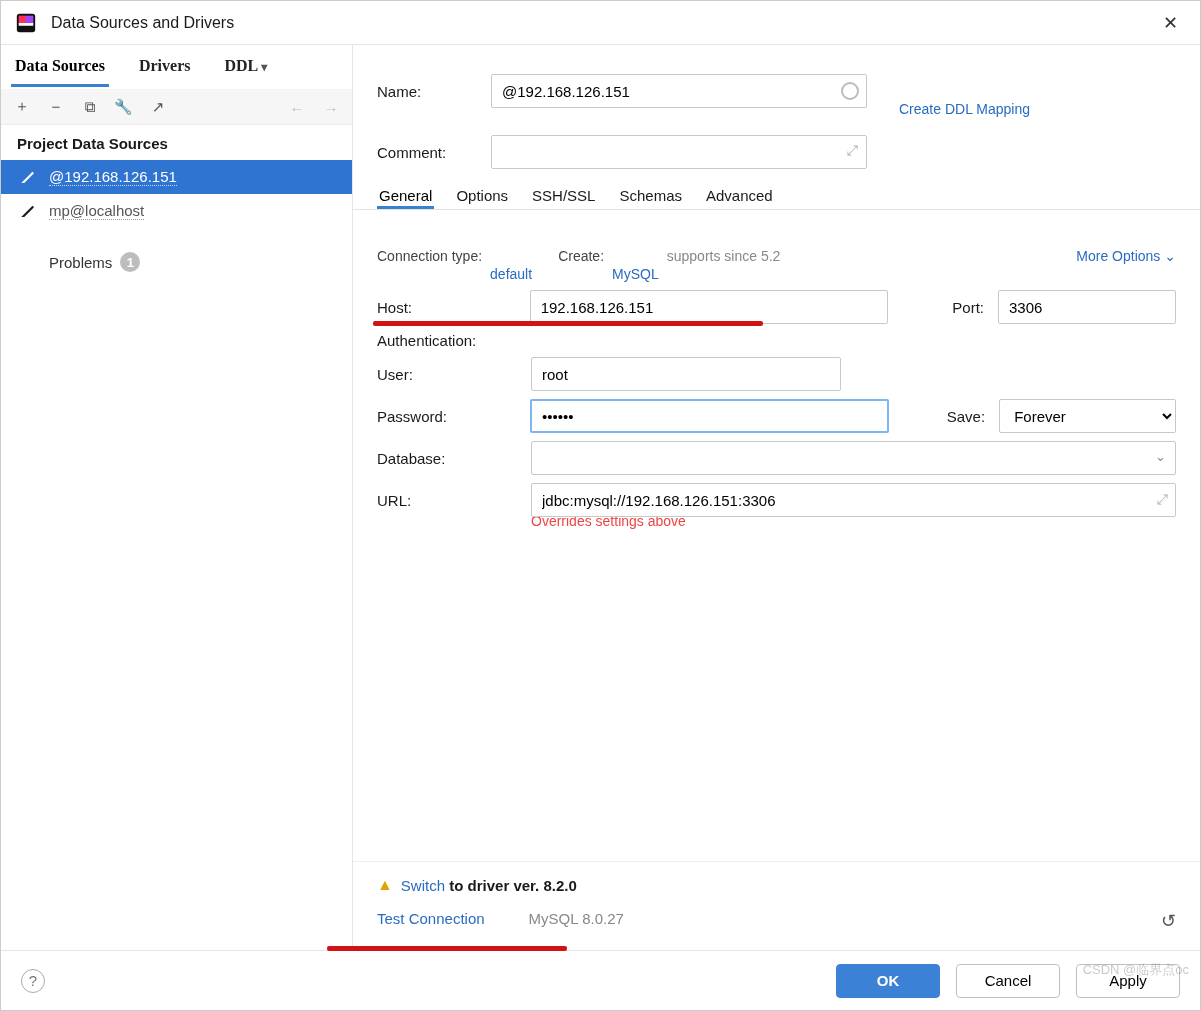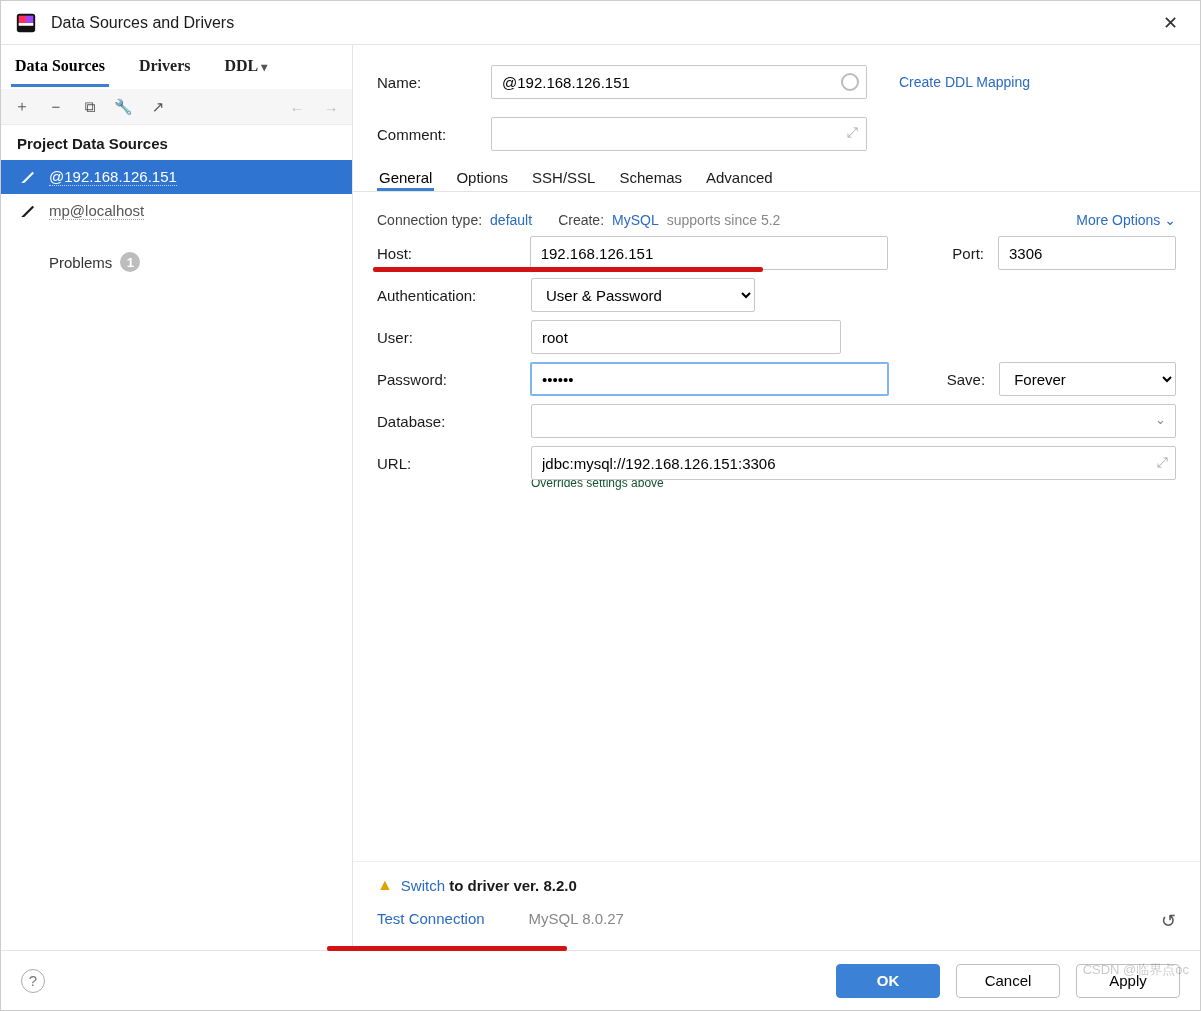--- a/index.html
+++ b/index.html
@@ -32,21 +32,21 @@
 .form-top { padding: 20px 24px 0; display: flex; flex-direction: column; gap: 18px; }
 .row { display: flex; align-items: center; gap: 14px; }
 .label { width: 100px; font-size: 15px; }
 .label-wide { width: 140px; font-size: 15px; }
 input.text, .text-like, select.sel {
   height: 34px; border: 1px solid #c8c8c8; border-radius: 2px; padding: 0 10px; font-size: 15px; background: #fff; font-family: inherit;
 }
 .name-input { flex: 0 0 376px; position: relative; }
 .name-input input { width: 100%; padding-right: 34px; }
 .color-dot { position: absolute; right: 8px; top: 50%; transform: translateY(-50%); width: 18px; height: 18px; border: 2px solid #bbb; border-radius: 50%; }
-.link { color: #2a6bc2; cursor: pointer; }
+.link { color: #2a6bc2; cursor: pointer; margin-top: 36px; }
 .comment-box { flex: 0 0 376px; height: 34px; border: 1px solid #c8c8c8; border-radius: 2px; position: relative; }
 .expand-ic { position: absolute; right: 8px; top: 6px; color: #aaa; font-size: 14px; }
 .inner-tabs { display: flex; gap: 20px; padding: 18px 24px 0; border-bottom: 1px solid #e3e3e3; font-size: 15px; }
 .inner-tab { padding: 0 2px 2px; cursor: pointer; border-bottom: 3px solid transparent; }
 .inner-tab.active { border-bottom-color: #3b7fd1; color: #000; font-weight: 500; }
 .general-body { padding: 20px 24px 10px; display: flex; flex-direction: column; gap: 8px; flex: 1; overflow: auto; }
 .conn-line { display: flex; align-items: center; gap: 8px; font-size: 14px; }
 .conn-line .k { color: #444; }
 .conn-line .sep { width: 10px; }
 .conn-line .sup { color: #888; }
@@ -59,21 +59,21 @@
 .authrow select { width: 224px; }
 .pwd-focus { border: 2px solid #7fb5f0 !important; outline: none; }
 .saverow { display: flex; align-items: center; gap: 14px; }
 .saverow .savelbl { width: 48px; text-align: right; font-size: 15px; }
 .saverow select { width: 178px; }
 .dbrow .dbinput { flex: 1; position: relative; }
 .dbrow .dbinput .text-like { width: 100%; }
 .chev-down { position: absolute; right: 10px; top: 8px; color: #888; font-size: 13px; }
 .urlrow .urlinput { flex: 1; position: relative; }
 .urlrow .urlinput input { width: 100%; padding-right: 30px; }
-.overrides { font-size: 12px; color: #14532d; margin-left: 154px; margin-top: -12px; }
+.overrides { font-size: 14px; color: #ef4444; margin-left: 154px; margin-top: -12px; }
 .footer-warn { padding: 14px 24px 4px; display: flex; align-items: center; gap: 8px; font-size: 15px; border-top: 1px solid #eee; }
 .warn-ic { color: #e0a400; font-size: 16px; }
 .footer-test { padding: 12px 24px 18px; display: flex; align-items: flex-start; gap: 44px; position: relative; }
 .footer-test .test { color: #2a6bc2; cursor: pointer; font-size: 15px; }
 .footer-test .ver { color: #888; font-size: 15px; }
 .footer-test .revert { margin-left: auto; font-size: 18px; color: #555; cursor: pointer; }
 .red-underline2 { position: absolute; height: 5px; background: #d31313; left: -26px; width: 240px; bottom: -1px; border-radius: 2px; }
 .buttonbar { height: 60px; border-top: 1px solid #e5e5e5; display: flex; align-items: center; padding: 0 20px; gap: 16px; }
 .help { width: 24px; height: 24px; border: 1.5px solid #aaa; border-radius: 50%; display: flex; align-items: center; justify-content: center; color: #777; font-size: 15px; cursor: pointer; }
 .buttonbar .spacer { flex: 1; }
@@ -177,23 +177,20 @@
           <div class="label-wide">Host:</div>
           <input class="text host" value="192.168.126.151" style="">
           <div style="flex:0 0 20px"></div>
           <div class="portlbl">Port:</div>
           <input class="text port" value="3306" style="">
           <div class="red-underline1"></div>
         </div>
 
         <div class="row authrow">
           <div class="label-wide">Authentication:</div>
-          <select class="sel">
-            <option>User &amp; Password</option>
-          </select>
         </div>
 
         <div class="row">
           <div class="label-wide">User:</div>
           <input class="text" style="width: 310px;" value="root">
         </div>
 
         <div class="row saverow">
           <div class="label-wide">Password:</div>
           <input class="text pwd-focus" style="width: 362px;" value="••••••">

